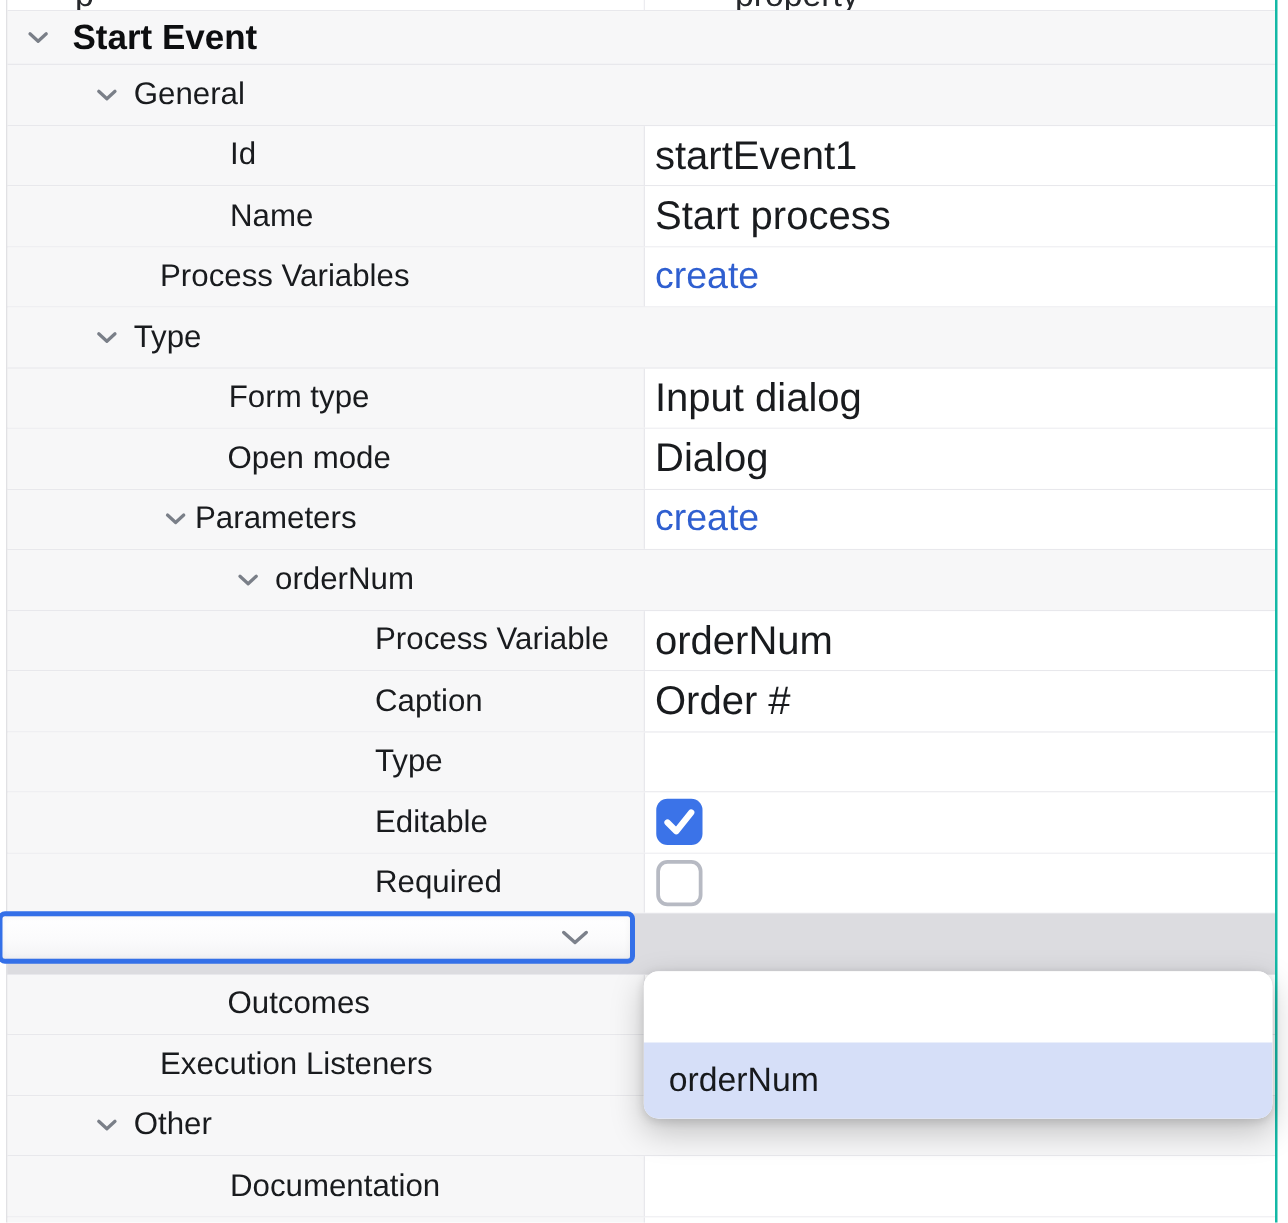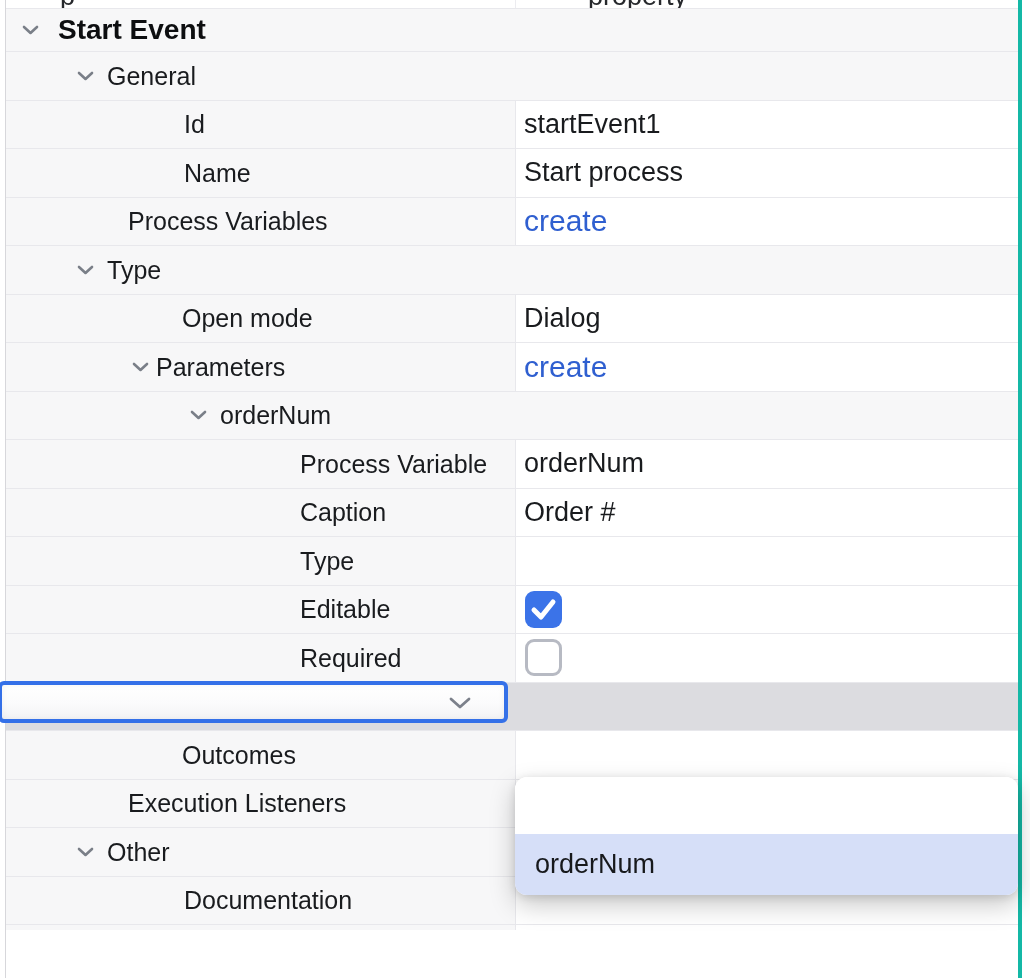--- a/index.html
+++ b/index.html
@@ -1,37 +1,37 @@
 <!DOCTYPE html>
 <html><head>
 <meta charset="utf-8">
 <style>
   * { box-sizing: border-box; margin: 0; padding: 0; }
   html,body { width:1030px; height:978px; background:#ffffff;
     font-family:"Liberation Sans","DejaVu Sans",sans-serif; overflow:hidden; }
   .panel { position:absolute; left:5px; top:0; width:1017px; height:978px;
-    border-left:1px solid #d7d7db; border-right:4px solid #14b8a6; background:#fff; }
+    border-left:1px solid #d7d7db; border-right:2px solid #14b8a6; background:#fff; }
   .row { position:relative; width:100%; height:48.5px; border-bottom:1px solid #e8e8ec;
     display:flex; align-items:stretch; }
   .row-clipped-top { height:8.5px; background:#ffffff; overflow:hidden; }
   .row-start { height:43.5px; }
   .row-bottom-strip { height:4.5px; border-bottom:none; }
   .group { background:#f7f7f8; }
   .lcell { position:relative; width:510px; min-width:510px; background:#f7f7f8;
     border-right:1px solid #e8e8ec; overflow:hidden; white-space:nowrap; }
   .group .lcell { width:100%; min-width:100%; border-right:none; background:transparent; }
   .vcell { position:relative; flex:1; background:#ffffff; overflow:visible;
     display:flex; align-items:center; padding-left:8px; }
   .selected, .selected .lcell { background:#dcdce0; }
   .lbl { position:absolute; left:var(--lx); top:50%; transform:translateY(-50%);
     font-size:25px; color:#191b1e; }
   .lbl.bold { font-weight:700; font-size:28px; color:#0d0e10; }
   .chev { position:absolute; left:var(--cx); top:50%; transform:translateY(-50%);
     width:17px; height:12px; display:inline-flex; }
-  .val { font-size:27px; color:#191b1e; white-space:nowrap; }
+  .val { font-size:32px; color:#191b1e; white-space:nowrap; }
   .link { font-size:30px; color:#2f5fd0; cursor:pointer; }
   .checkbox { width:37px; height:37px; border-radius:9px; margin-left:1px; }
   .checkbox.checked { background:#3b73e8; display:flex; align-items:center; justify-content:center; }
   .checkbox.unchecked { background:#fff; border:3px solid #b7bac3; }
   .combobox { position:absolute; left:-8px; top:-2px; width:510px; height:42px;
     border:4px solid #3470e8; border-radius:6px;
     background:linear-gradient(180deg,#ffffff 0%,#fbfbfc 55%,#f3f3f5 100%);
     box-shadow:inset 0 0 6px rgba(0,0,0,0.05); z-index:30; }
   .combobox .cb-chev { position:absolute; right:33px; top:50%; transform:translateY(-50%);
     width:22px; height:13px; }
@@ -109,20 +109,28 @@
     <div class="lcell" style="--cx:71px; --lx:101px">
       <span class="chev">
         <svg viewBox="0 0 17 12" width="17" height="12">
             <polyline points="2,3 8.5,9 15,3" fill="none" stroke="#7a7f88" stroke-width="2.6" stroke-linecap="round" stroke-linejoin="round"></polyline>
           </svg>
       </span>
       <span class="lbl">Type</span>
     </div>
   </div>
 
+  <div class="row">
+    <div class="lcell" style="--lx:177px">
+        <span class="lbl">Form type</span>
+      </div>
+    <div class="vcell">
+        <span class="val">Input dialog</span>
+      </div>
+  </div>
 
   <div class="row">
     <div class="lcell" style="--lx:176px">
         <span class="lbl">Open mode</span>
       </div>
     <div class="vcell">
         <span class="val">Dialog</span>
       </div>
   </div>
 

